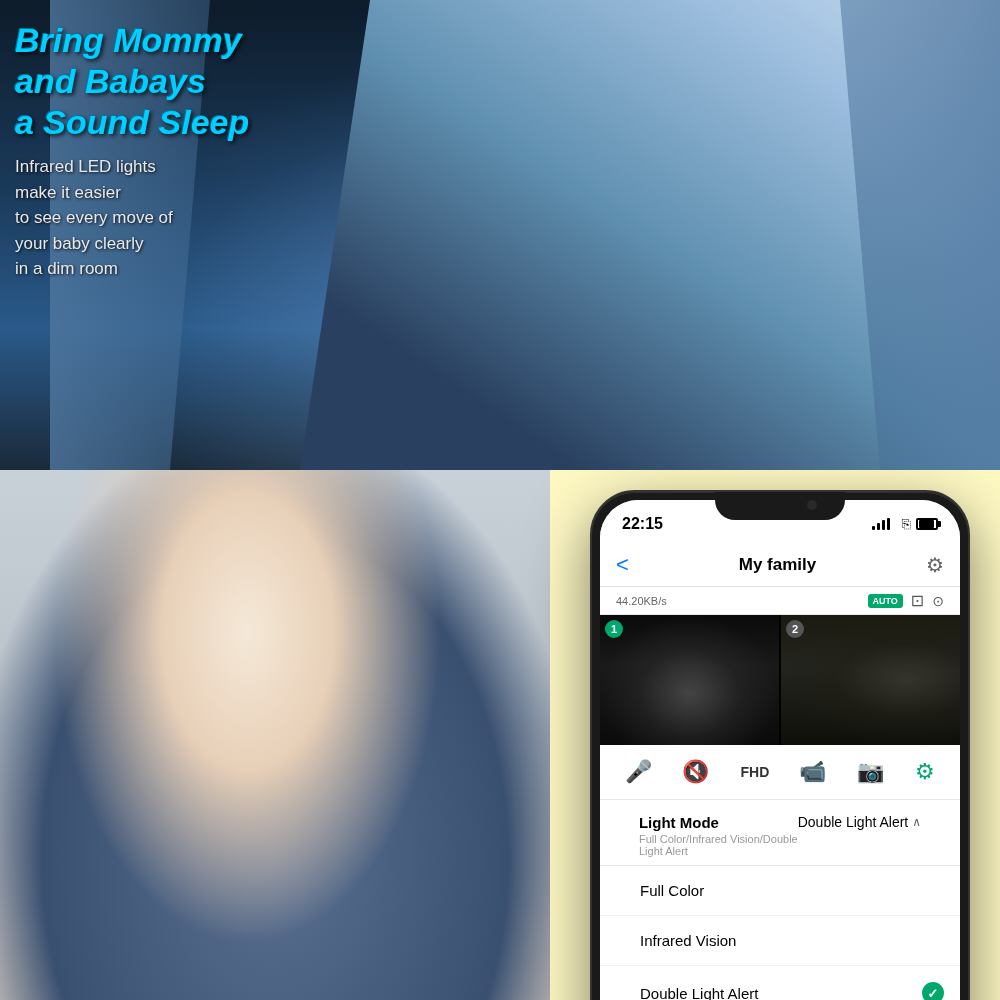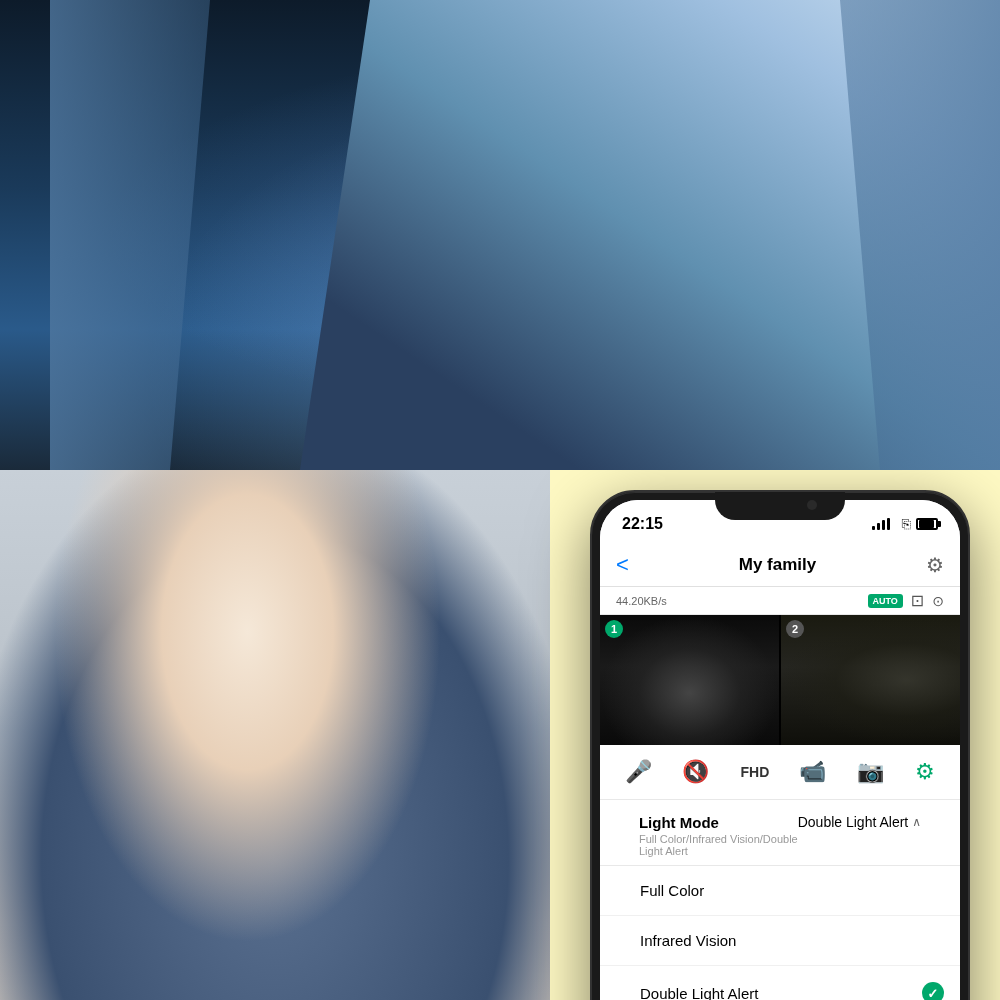--- a/index.html
+++ b/index.html
@@ -466,20 +466,24 @@
 <body>
 
 <div class="main-container">
 
   <div class="top-section">
     <div class="baby-bg"></div>
     <div class="baby-scene"></div>
     <div class="canopy-left"></div>
     <div class="canopy-right"></div>
 
+    <div class="top-text-overlay">
+      <div class="headline">Bring Mommy<br>and Babays<br>a Sound Sleep</div>
+      <div class="subtext">Infrared LED lights<br>make it easier<br>to see every move of<br>your baby clearly<br>in a dim room</div>
+    </div>
   </div>
 
   <div class="bottom-section">
 
     <div class="woman-photo">
       <div class="woman-figure"></div>
     </div>
 
     <div class="phone-wrapper">
       <div class="phone-body">

